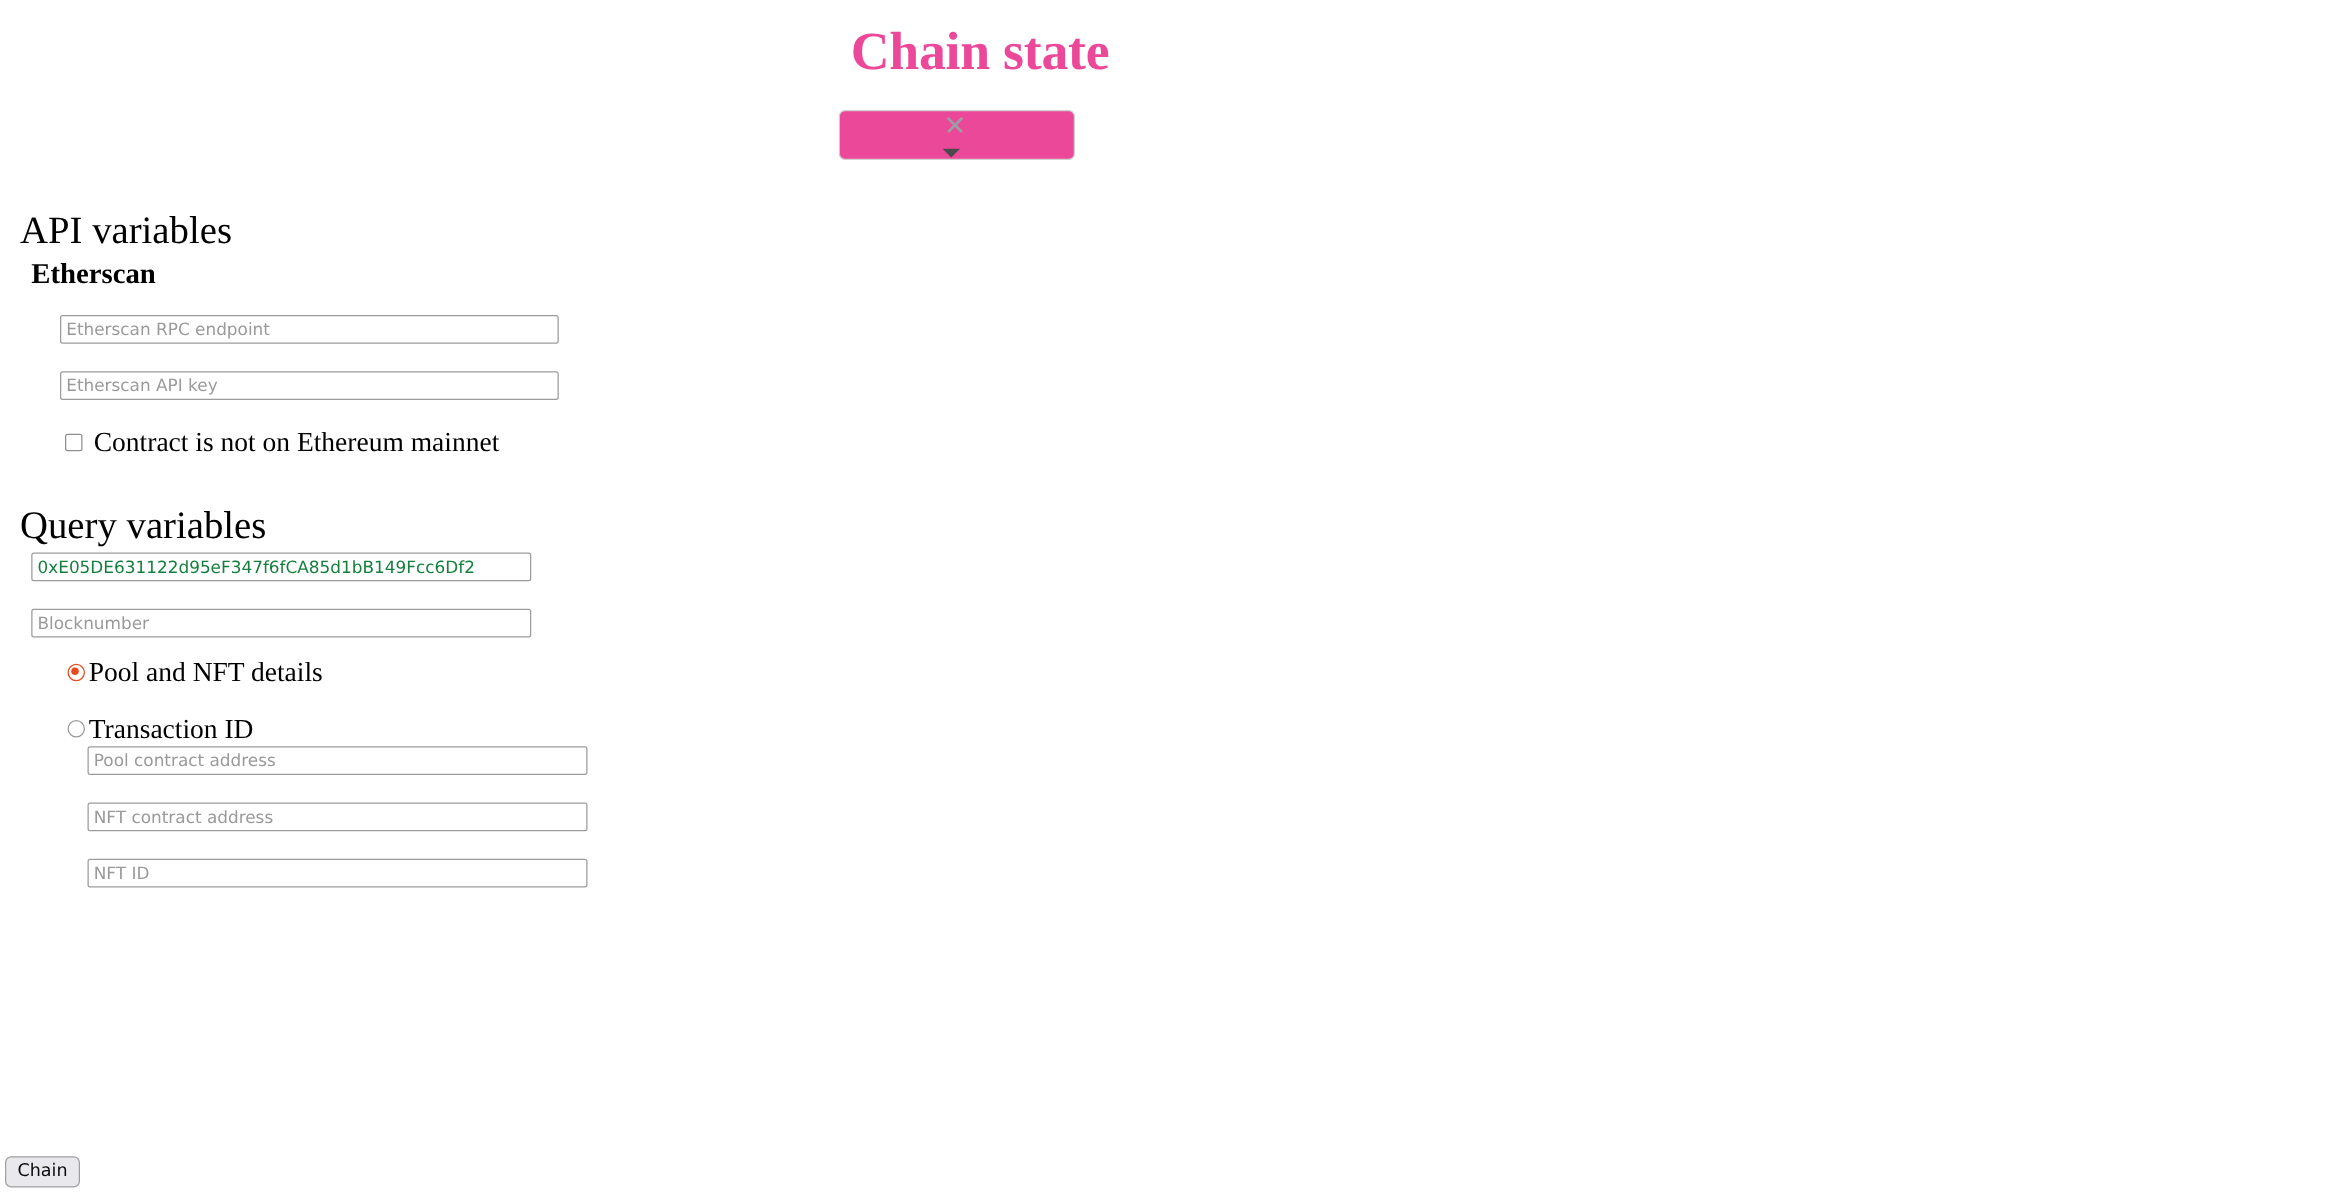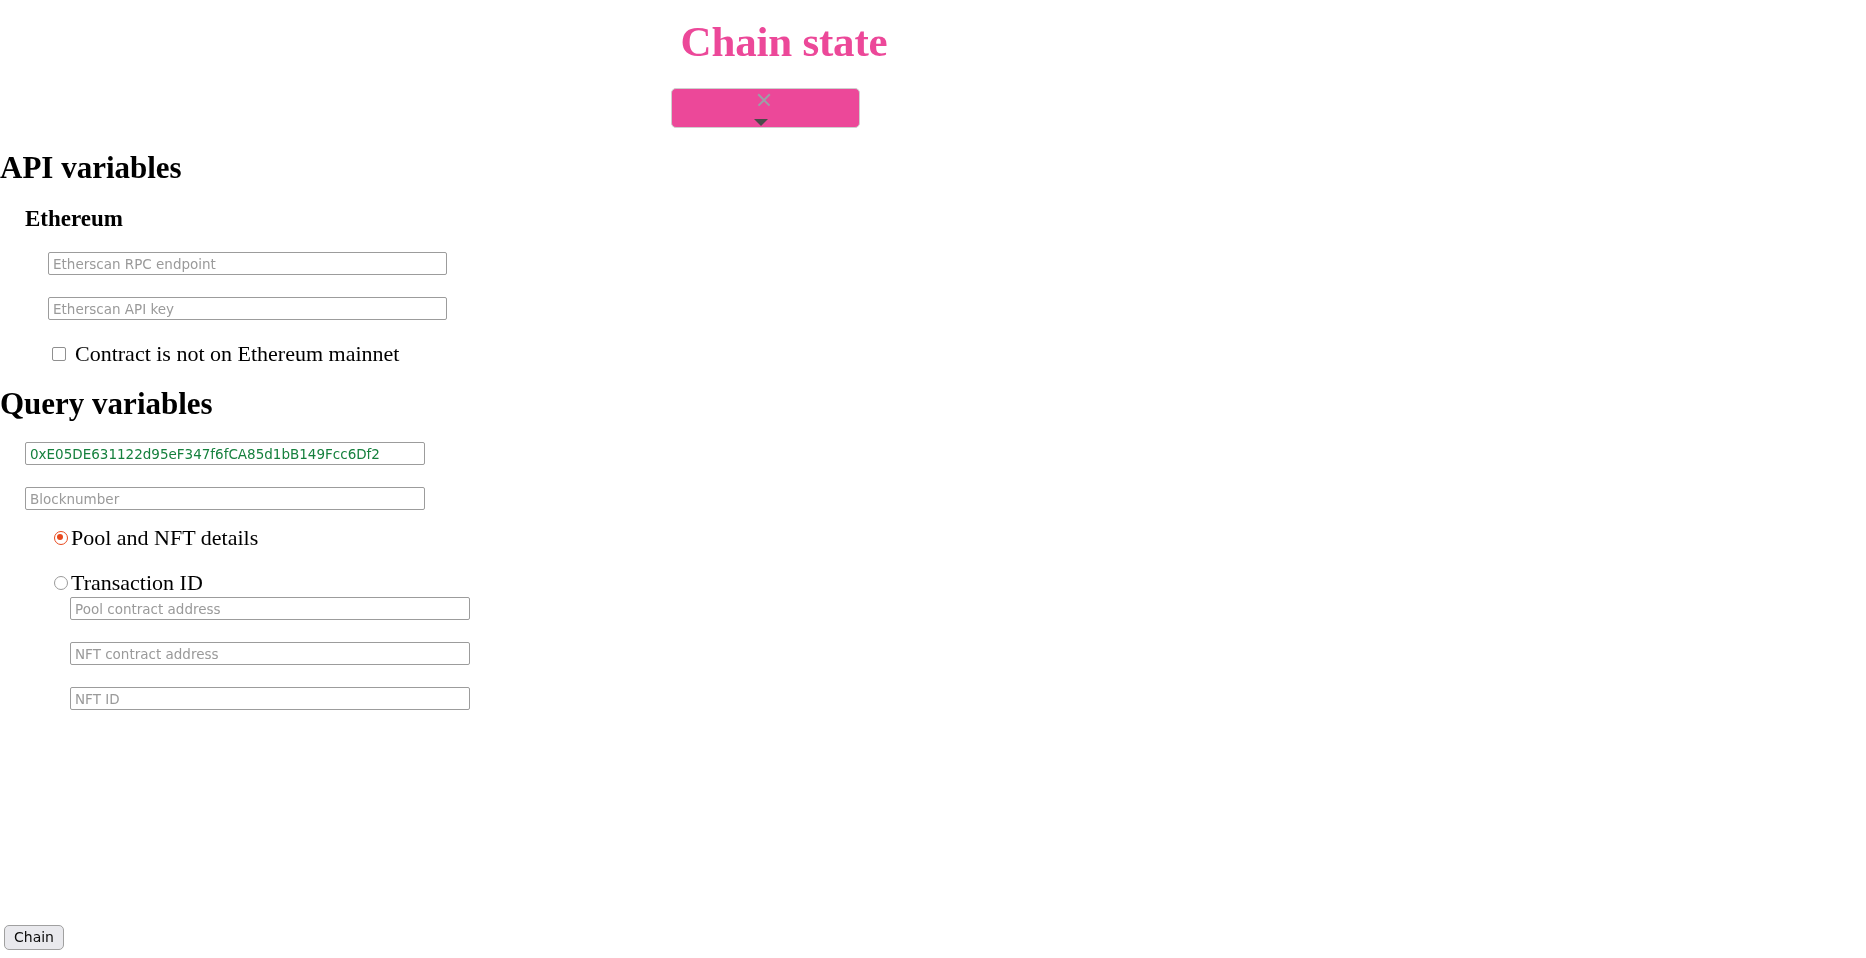--- a/index.html
+++ b/index.html
@@ -93,23 +93,23 @@
     width: 0;
     height: 0;
     border-left: 7px solid transparent;
     border-right: 7px solid transparent;
     border-top: 7px solid #4a4a4a;
   }
 
   
   h2.section {
     position: absolute;
-    margin: 0;
-    font-family: "Liberation Serif", "DejaVu Serif", serif;
-    font-weight: bold;
+    margin: 16px;
+    font-family: "Liberation Serif", "DejaVu Serif", serif;
+    font-weight: normal;
     font-size: 31px;
     line-height: 36px;
     color: #000;
   }
   h3.subsection {
     position: absolute;
     margin: 0;
     font-family: "Liberation Serif", "DejaVu Serif", serif;
     font-weight: bold;
     font-size: 23px;
@@ -213,21 +213,21 @@
 <div class="page-title">Chain state</div>
 
 <div class="select-wrap">
   <span class="select-value">UniSwap v3</span>
   <span class="select-clear"></span>
   <span class="select-caret"></span>
 </div>
 
 <h2 class="section" style="left:0px; top:150px;">API variables</h2>
 
-<h3 class="subsection" style="left:25px; top:205px;">Ethereum</h3>
+<h3 class="subsection" style="left:25px; top:205px;">Etherscan</h3>
 
 <input class="tinput" style="left: 48px; top: 252px; width: 399px;" placeholder="Etherscan RPC endpoint">
 
 <input class="tinput" style="left: 48px; top: 297px; width: 399px;" placeholder="Etherscan API key">
 
 <label class="optrow" style="left:52px; top:341px;">
   <input type="checkbox" class="cbox" style="">
   <span>Contract is not on Ethereum mainnet</span>
 </label>
 

